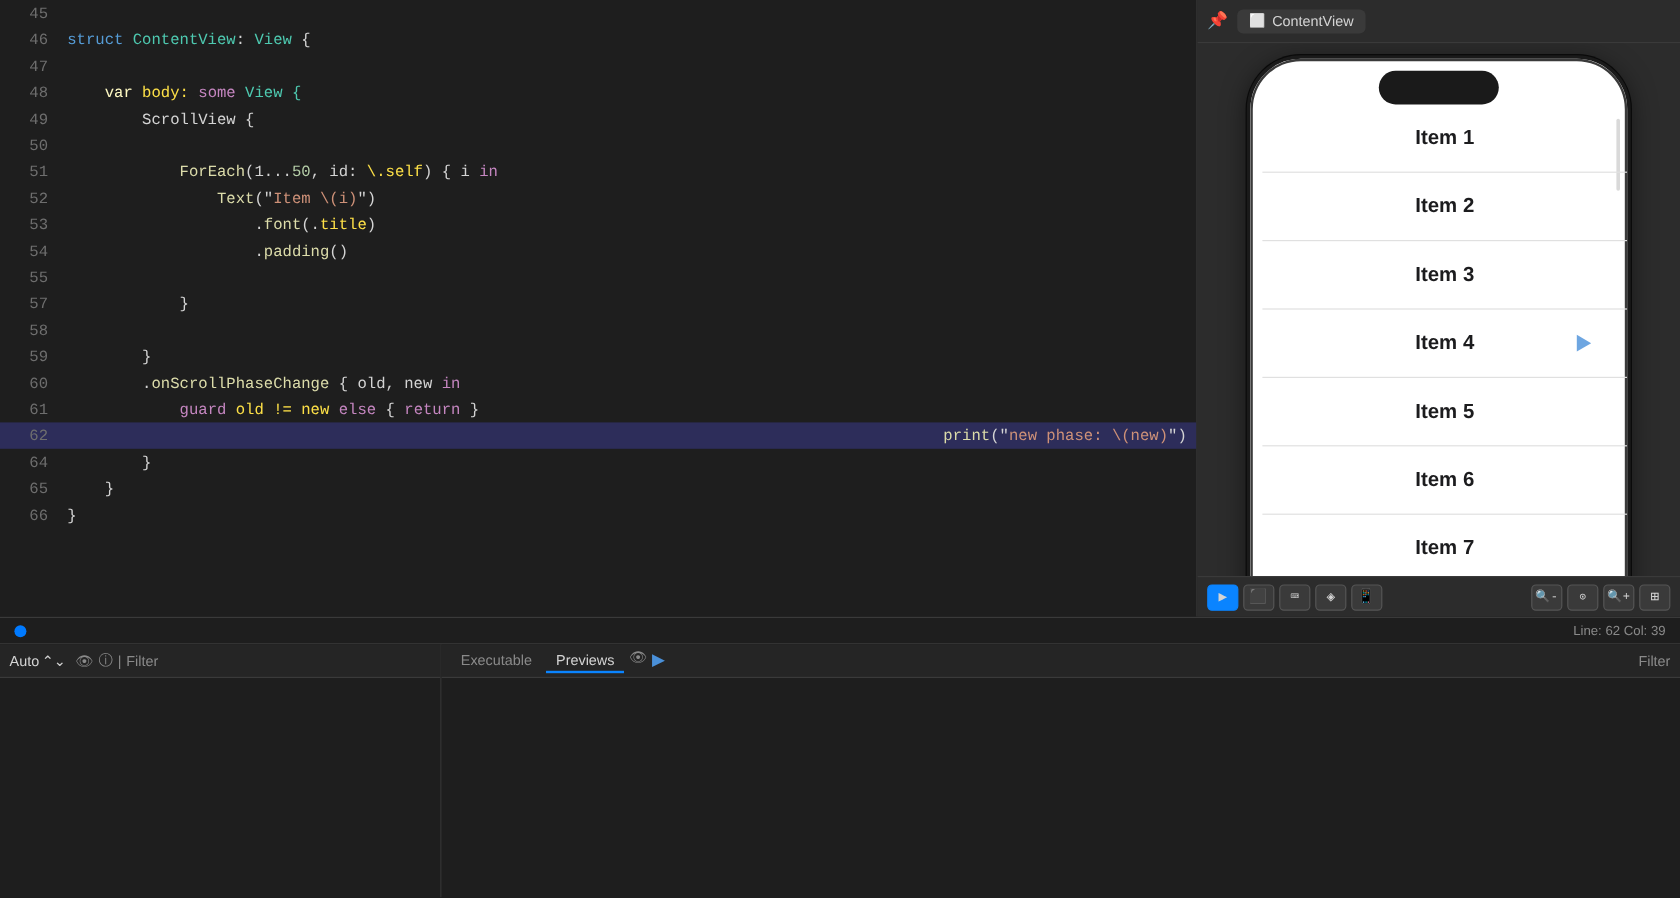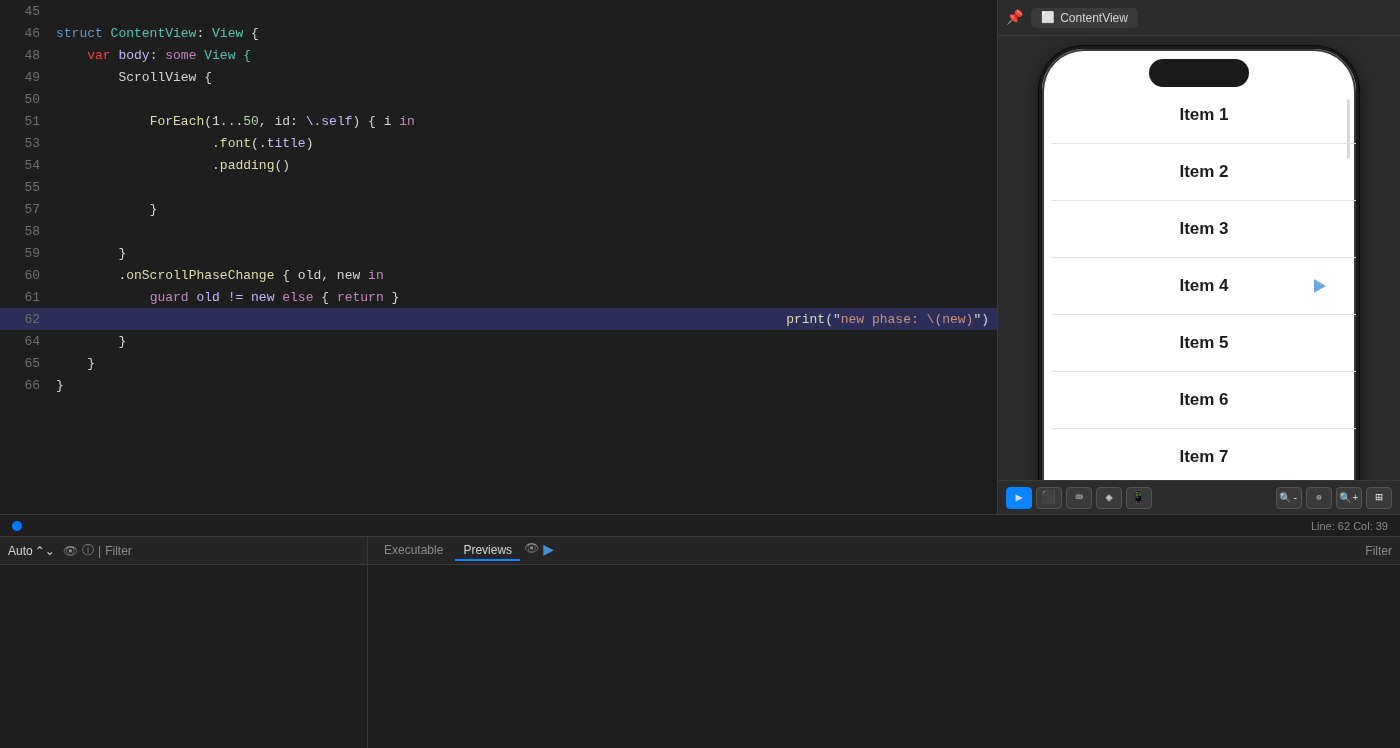--- a/index.html
+++ b/index.html
@@ -68,22 +68,22 @@
 
     .line-content {
       font-size: 13px;
       white-space: pre;
       color: #d4d4d4;
     }
 
     
     .kw-blue { color: #569cd6; }
     .kw-struct { color: #4ec9b0; }
-    .kw-var { color: #ef4444; }
-    .kw-self { color: #c4b5fd; }
+    .kw-var { color: #fef9c3; }
+    .kw-self { color: #fde047; }
     .kw-type { color: #4ec9b0; }
     .kw-method { color: #dcdcaa; }
     .kw-number { color: #b5cea8; }
     .kw-guard { color: #c586c0; }
     .kw-else { color: #c586c0; }
     .kw-in-kw { color: #c586c0; }
     .kw-some { color: #c586c0; }
     .kw-print { color: #dcdcaa; }
     .kw-light { color: #d4d4d4; }
     .kw-modifier { color: #dcdcaa; }
@@ -390,34 +390,42 @@
 
       <div class="code-line">
             <span class="line-number">45</span>
             <span class="line-content"></span>
           </div>
           <div class="code-line">
             <span class="line-number">46</span>
             <span class="line-content"><span class="kw-blue">struct </span><span class="kw-struct">ContentView</span><span class="kw-light">: </span><span class="kw-type">View</span><span class="kw-light"> {</span></span>
           </div>
           <div class="code-line">
+            <span class="line-number">47</span>
+            <span class="line-content"></span>
+          </div>
+          <div class="code-line">
             <span class="line-number">48</span>
             <span class="line-content"><span>    </span><span class="kw-var">var</span><span class="kw-self"> body: </span><span class="kw-some">some</span><span class="kw-type"> View {</span></span>
           </div>
           <div class="code-line">
             <span class="line-number">49</span>
             <span class="line-content"><span class="kw-light">        ScrollView {</span></span>
           </div>
           <div class="code-line">
             <span class="line-number">50</span>
             <span class="line-content"></span>
           </div>
           <div class="code-line">
             <span class="line-number">51</span>
             <span class="line-content"><span>            </span><span class="kw-method">ForEach</span><span class="kw-light">(1...</span><span class="kw-number">50</span><span class="kw-light">, id: </span><span class="kw-self">\.self</span><span class="kw-light">) { i </span><span class="kw-in-kw">in</span></span>
+          </div>
+          <div class="code-line">
+            <span class="line-number">52</span>
+            <span class="line-content"><span>                </span><span class="kw-method">Text</span><span class="kw-light">("</span><span class="kw-item-str">Item \(i)</span><span class="kw-light">")</span></span>
           </div>
           <div class="code-line">
             <span class="line-number">53</span>
             <span class="line-content"><span class="kw-light">                    .</span><span class="kw-modifier">font</span><span class="kw-light">(.</span><span class="kw-self">title</span><span class="kw-light">)</span></span>
           </div>
           <div class="code-line">
             <span class="line-number">54</span>
             <span class="line-content"><span class="kw-light">                    .</span><span class="kw-modifier">padding</span><span class="kw-light">()</span></span>
           </div>
           <div class="code-line">

